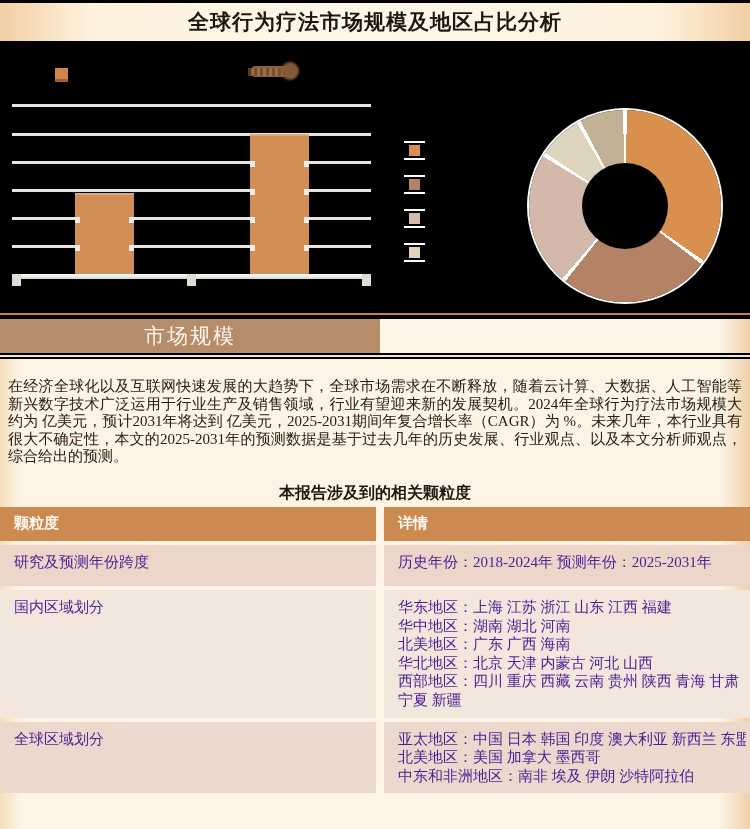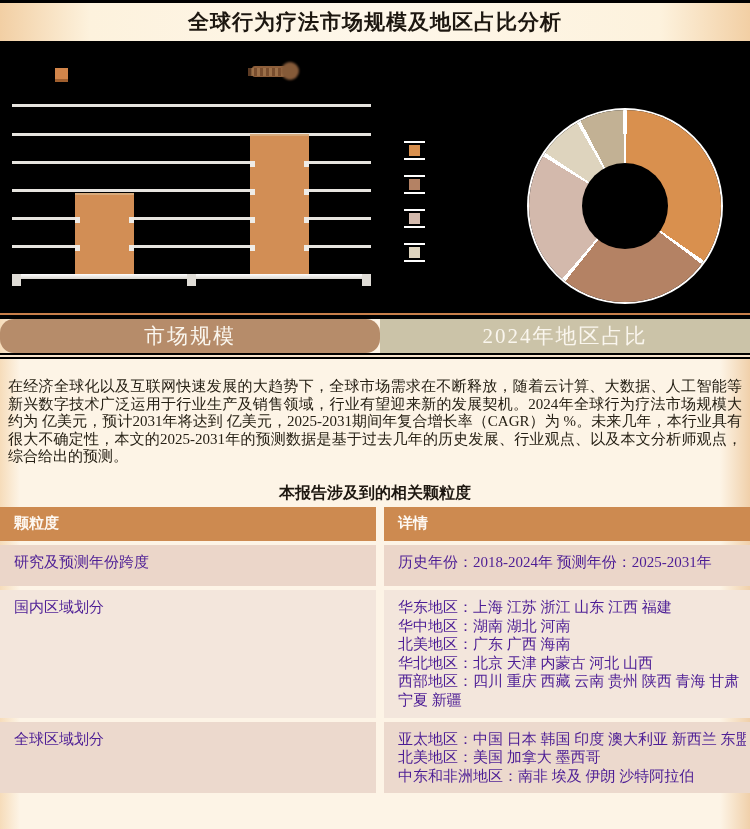--- a/index.html
+++ b/index.html
@@ -41,21 +41,21 @@
   .dleg-swatch{width:11px;height:11px;}
 
   
   .strip-line-orange{height:2px;background:#c87f4a;}
   .strip-line-black{height:4px;background:#000;}
   .strip-line-black2{height:2px;background:#000;}
   .strip-line-cream{height:2px;background:#f6e3cc;}
   .tab-row{display:flex;height:34px;}
   .tab{flex:0 0 380px;display:flex;align-items:center;justify-content:center;
     color:#faf6ee;font-size:21px;letter-spacing:2px;}
-  .tab.left{background:#b68c6a;border-radius:14px;}
+  .tab.left{background:#b68c6a;}
   .tab.right{flex:0 0 370px;background:#cbc3a8;}
 
   
   .lower{position:relative;}
   .intro{padding:4px 8px 2px 8px;font-size:15px;line-height:17.6px;color:#262015;text-align:justify;}
   .section-heading{text-align:center;font-size:16px;font-weight:bold;color:#1d1710;margin:1px 0 3px 0;}
 
   .grid-table{width:670px;}
   .t-row{display:grid;grid-template-columns:376px 8px 366px;margin-bottom:4px;}
   .t-row .gap{background:transparent;}
@@ -135,21 +135,20 @@
         <div class="donut-hole"></div>
       </div>
     </div>
   </div>
 
   <div>
     <div class="strip-line-orange"></div>
     <div class="strip-line-black"></div>
     <div class="tab-row">
       <div class="tab left">市场规模</div>
-      <div class="tab right">2024年地区占比</div>
     </div>
     <div class="strip-line-black2"></div>
     <div class="strip-line-cream"></div>
     <div class="strip-line-black2"></div>
   </div>
 
   <div class="lower">
     <p class="intro">在经济全球化以及互联网快速发展的大趋势下，全球市场需求在不断释放，随着云计算、大数据、人工智能等新兴数字技术广泛运用于行业生产及销售领域，行业有望迎来新的发展契机。2024年全球行为疗法市场规模大约为 亿美元，预计2031年将达到 亿美元，2025-2031期间年复合增长率（CAGR）为 %。未来几年，本行业具有很大不确定性，本文的2025-2031年的预测数据是基于过去几年的历史发展、行业观点、以及本文分析师观点，综合给出的预测。</p>
 
     <div class="section-heading">本报告涉及到的相关颗粒度</div>

